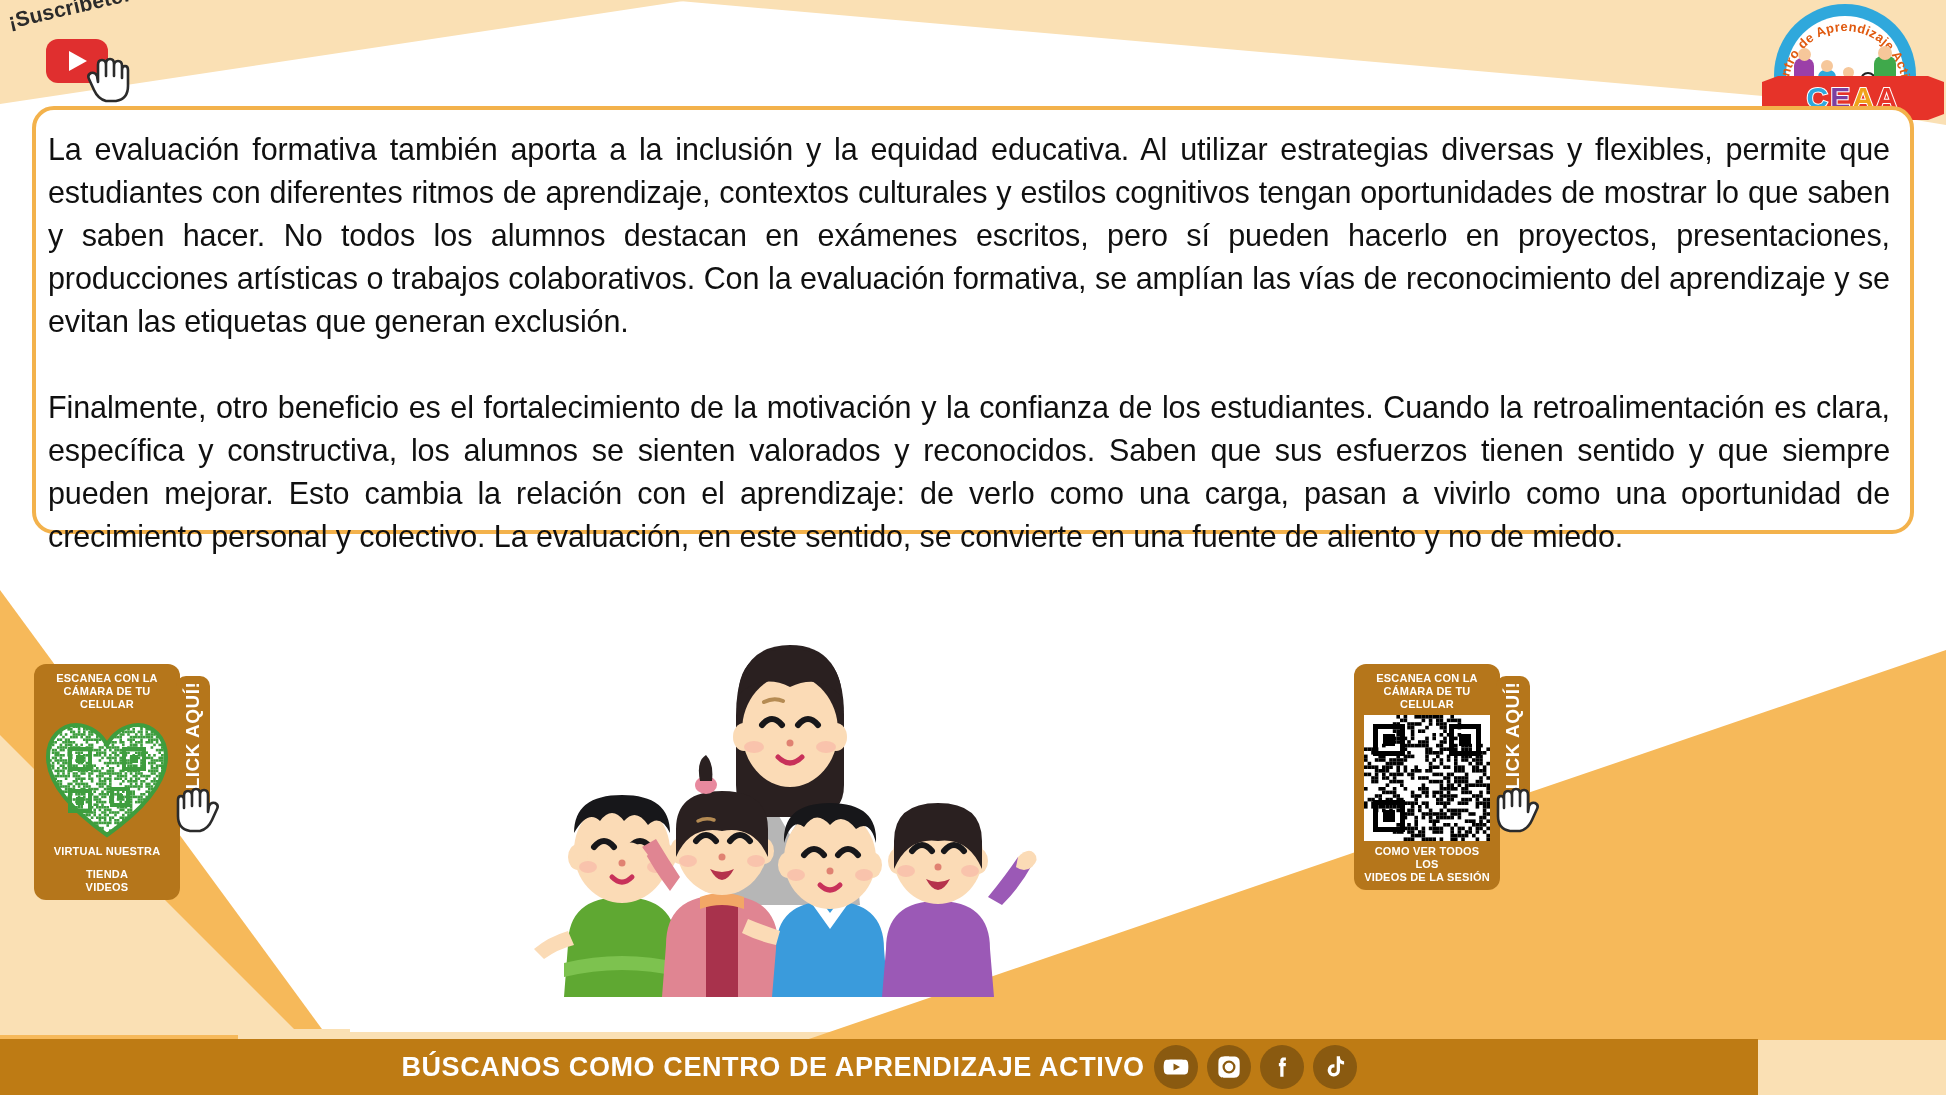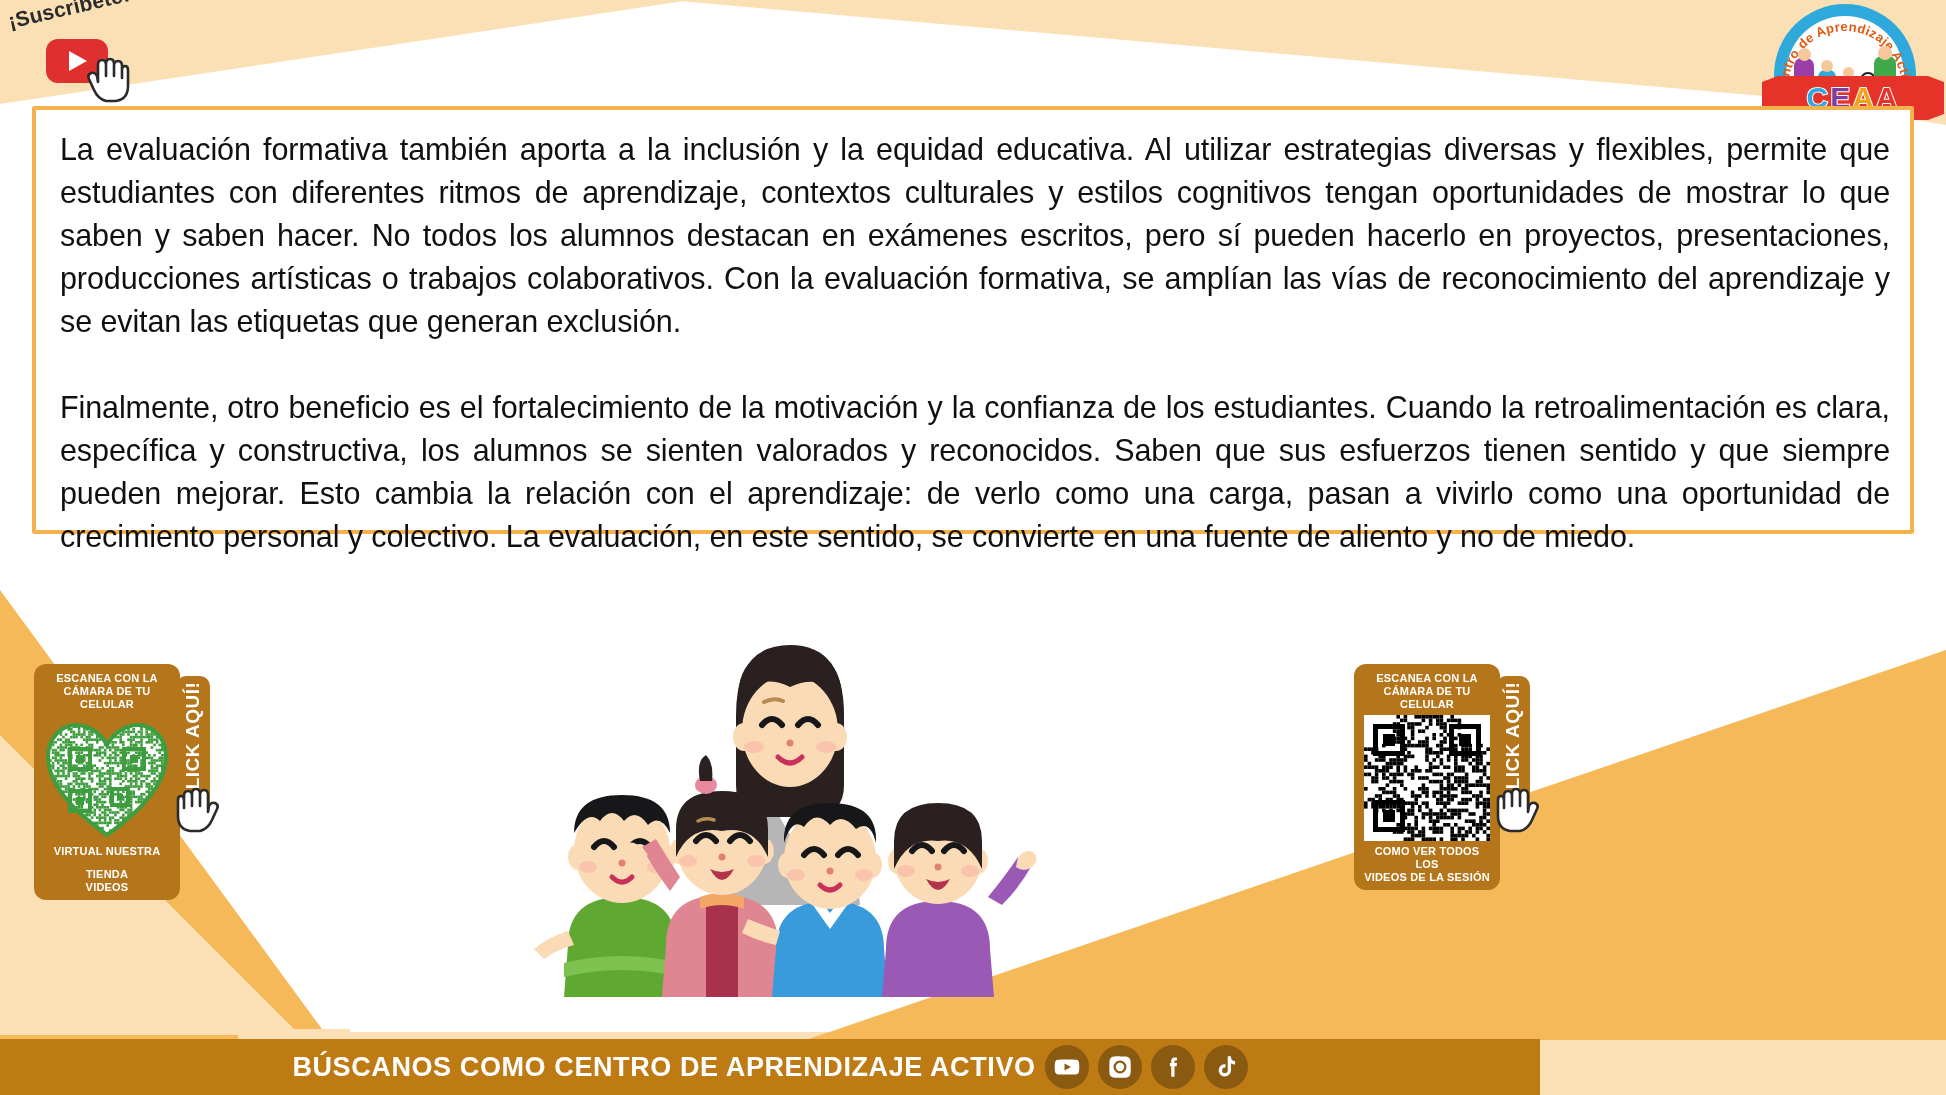--- a/index.html
+++ b/index.html
@@ -83,22 +83,22 @@
     -webkit-text-stroke:2px #fff;paint-order:stroke fill;
   }
   .ceaa .banner span b:nth-child(1){color:#2FA8DC;}
   .ceaa .banner span b:nth-child(2){color:#7B3FA0;}
   .ceaa .banner span b:nth-child(3){color:#F0A21B;}
   .ceaa .banner span b:nth-child(4){color:#E63329;}
 
   
   .card{
     position:absolute;left:32px;top:106px;width:1882px;height:428px;
-    background:#FFFFFF;border:4px solid #F3B24C;border-radius:2px;
-    box-sizing:border-box;padding:18px 20px 10px 24px;
+    background:#FFFFFF;border:4px solid #F3B24C;border-radius:22px;
+    box-sizing:border-box;padding:18px 20px 10px 12px;
   }
   .card p{
     margin:0;
     font-size:30.5px;line-height:43px;color:#101010;
     text-align:justify;
     font-weight:400;
     letter-spacing:-0.1px;
   }
   .card p + p{margin-top:43px;}
 
@@ -131,21 +131,21 @@
 
   #qr-left-card{left:34px;top:664px;}
   #qr-left-tab{left:176px;top:676px;}
   #qr-left-hand{left:176px;top:782px;}
   #qr-right-card{left:1354px;top:664px;}
   #qr-right-tab{left:1496px;top:676px;}
   #qr-right-hand{left:1496px;top:782px;}
 
   
   .bottom-bar{
-    position:absolute;left:0;bottom:0;width:1540px;height:56px;background:#BE7B14;
+    position:absolute;left:0;bottom:0;width:1758px;height:56px;background:#BE7B14;
     display:flex;align-items:center;justify-content:center;gap:9px;
   }
   .bottom-bar .bb-text{
     color:#FFFFFF;font-size:27px;font-weight:800;letter-spacing:.6px;white-space:nowrap;
   }
   .social{
     width:44px;height:44px;border-radius:50%;background:#8A5A10;
     display:flex;align-items:center;justify-content:center;flex:0 0 auto;
   }
   .social svg{width:26px;height:26px;fill:#FFFFFF;display:block;}

